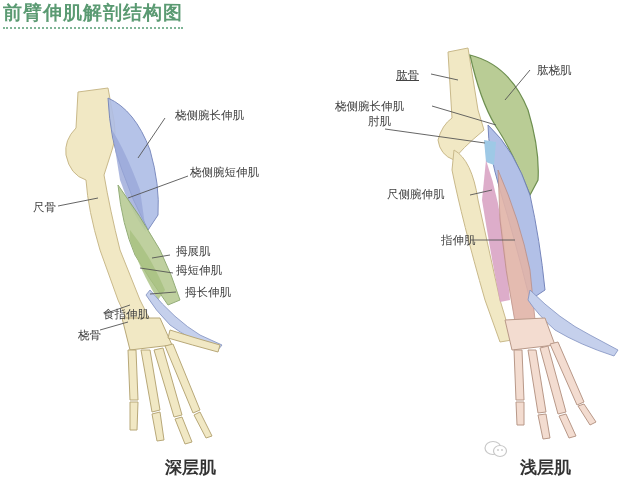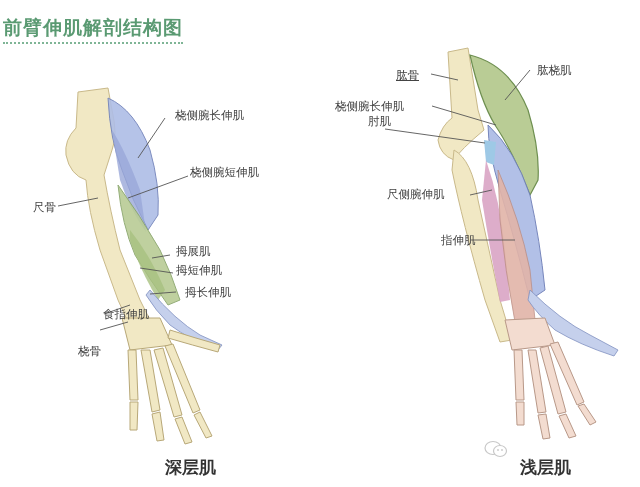--- a/index.html
+++ b/index.html
@@ -3,21 +3,21 @@
   <meta charset="utf-8">
   <style>
     html, body { margin: 0; padding: 0; }
     body {
       width: 640px; height: 487px; overflow: hidden;
       background: #ffffff;
       font-family: "DejaVu Sans", sans-serif;
       position: relative;
     }
     .title {
-      position: absolute; left: 3px; top: 15px;
+      position: absolute; left: 3px; top: 0;
       font-size: 19px; font-weight: bold; color: #5a9a72;
       letter-spacing: 1px;
       border-bottom: 2px dotted #7fb596;
       padding-bottom: 1px;
     }
     svg.art { position: absolute; left: 0; top: 0; }
     .lbl {
       position: absolute; font-size: 11.5px; color: #444;
       white-space: nowrap; line-height: 14px;
     }
@@ -115,21 +115,21 @@
   </g>
 </svg>
 
 <div class="lbl" style="left:175px;top:108px;">桡侧腕长伸肌</div>
 <div class="lbl" style="left:190px;top:165px;text-align:right;">桡侧腕短伸肌</div>
 <div class="lbl" style="left:33px;top:200px;">尺骨</div>
 <div class="lbl" style="left:176px;top:244px;">拇展肌</div>
 <div class="lbl" style="left:176px;top:263px;text-align:right;">拇短伸肌</div>
 <div class="lbl" style="left:185px;top:285px;">拇长伸肌</div>
 <div class="lbl" style="left:55px;top:307px;margin-left:48px;">食指伸肌</div>
-<div class="lbl" style="left:78px;top:328px;margin-top:16px;">桡骨</div>
+<div class="lbl" style="left:78px;top:328px;">桡骨</div>
 <div class="caption" style="left:165px;top:456px;">深层肌</div>
 
 <div class="lbl" style="left:396px;top:68px;text-decoration:underline;">肱骨</div>
 <div class="lbl" style="left:537px;top:63px;">肱桡肌</div>
 <div class="lbl" style="left:335px;top:99px;">桡侧腕长伸肌</div>
 <div class="lbl" style="left:352px;top:114px;margin-left:16px;">肘肌</div>
 <div class="lbl" style="left:387px;top:187px;">尺侧腕伸肌</div>
 <div class="lbl" style="left:421px;top:233px;margin-left:20px;">指伸肌</div>
 
 <div class="wm">

